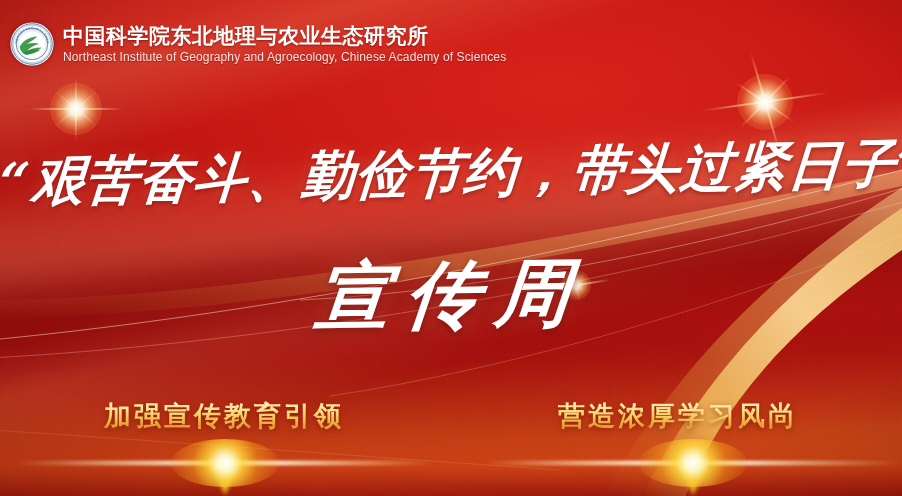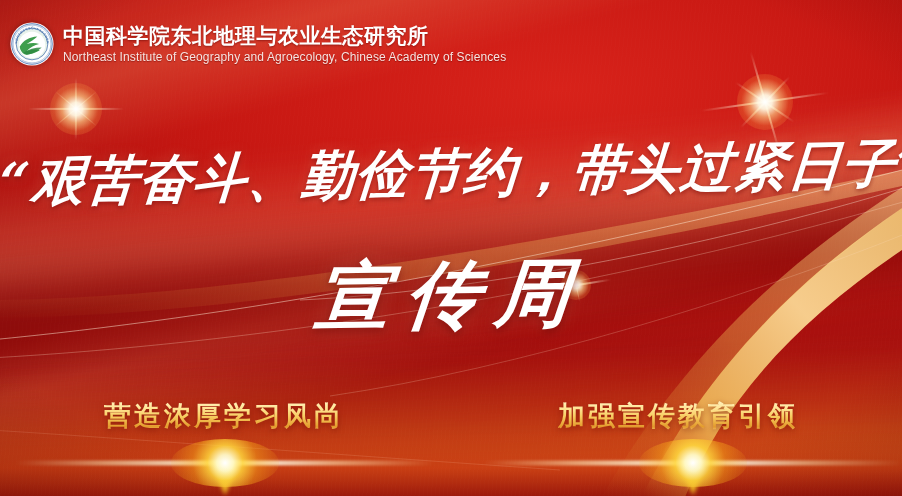--- a/index.html
+++ b/index.html
@@ -322,17 +322,17 @@
 
   <div class="title-wrap">
     <span class="title">“艰苦奋斗、勤俭节约，带头过紧日子”</span>
   </div>
 
   <div class="sub-wrap">
     <span class="subtitle">宣传周</span>
   </div>
 
   <div class="slogans">
+    <span class="slogan">加强宣传教育引领</span>
     <span class="slogan">营造浓厚学习风尚</span>
-    <span class="slogan">加强宣传教育引领</span>
   </div>
 
 </div>
 
 </body></html>

